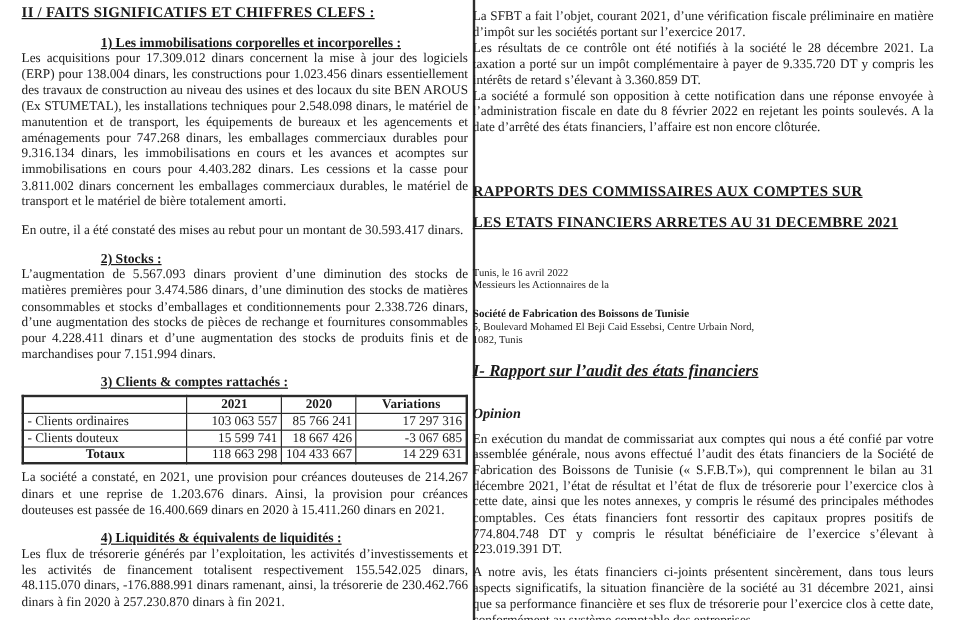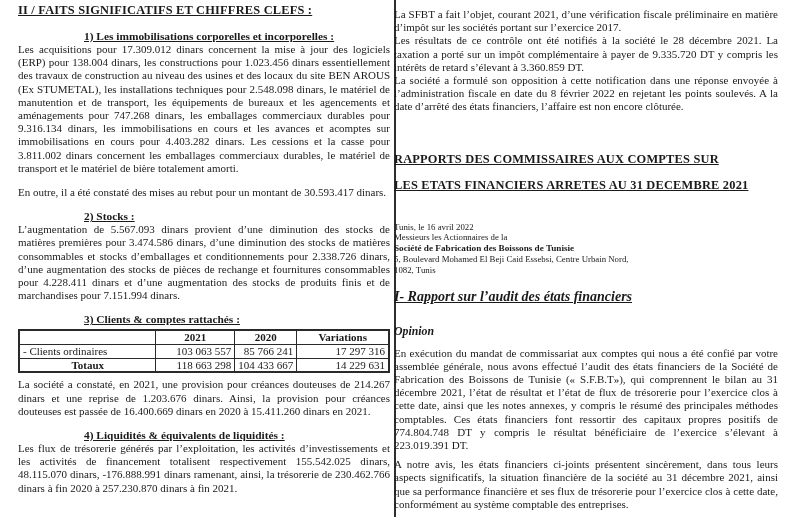--- a/index.html
+++ b/index.html
@@ -72,21 +72,21 @@
   .r-para { font-size:11px; line-height:13.2px; text-align:justify; }
   .r-head-block { margin-top:38px; text-align:left; }
   .r-head-line {
     font-size:12.4px; font-weight:bold;
     text-decoration:underline;
     letter-spacing:0.2px;
     line-height:15px;
   }
   .r-head-line + .r-head-line { margin-top:11px; }
   .address { margin-top:29px; font-size:8.8px; line-height:10.8px; }
-  .address .bold { font-weight:bold; font-size:9.2px; }
+  .address .bold { font-weight:bold; font-size:9.2px;margin-top:13px; }
   .report-head {
     margin-top:13px;
     font-size:14px; font-weight:bold; font-style:italic;
     text-decoration:underline;
     line-height:15px;
   }
   .opinion-head {
     margin-top:20px;
     font-size:11.8px; font-weight:bold; font-style:italic;
     line-height:14px;
@@ -127,20 +127,26 @@
         </tr>
       </thead>
       <tbody>
         <tr>
           <td class="lbl">- Clients ordinaires</td>
           <td class="num">103 063 557</td>
           <td class="num">85 766 241</td>
           <td class="num">17 297 316</td>
         </tr>
         <tr>
+          <td class="lbl">- Clients douteux</td>
+          <td class="num">15 599 741</td>
+          <td class="num">18 667 426</td>
+          <td class="num">-3 067 685</td>
+        </tr>
+        <tr>
           <td class="total-lbl">Totaux</td>
           <td class="num">118 663 298</td>
           <td class="num">104 433 667</td>
           <td class="num">14 229 631</td>
         </tr>
       </tbody>
     </table>
 
     <p class="body-text mb">La société a constaté, en 2021, une provision pour créances douteuses de 214.267 dinars et une reprise de 1.203.676 dinars. Ainsi, la provision pour créances douteuses est passée de 16.400.669 dinars en 2020 à 15.411.260 dinars en 2021.</p>
 

